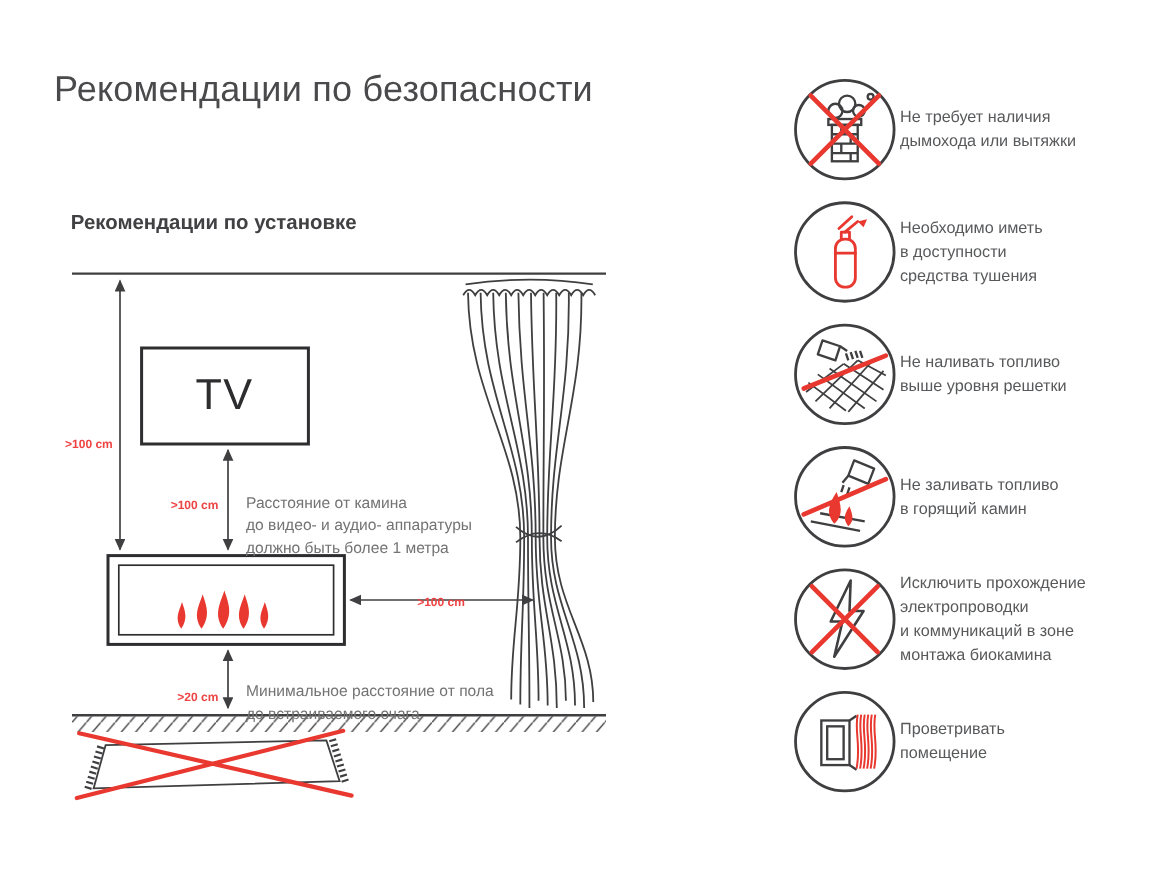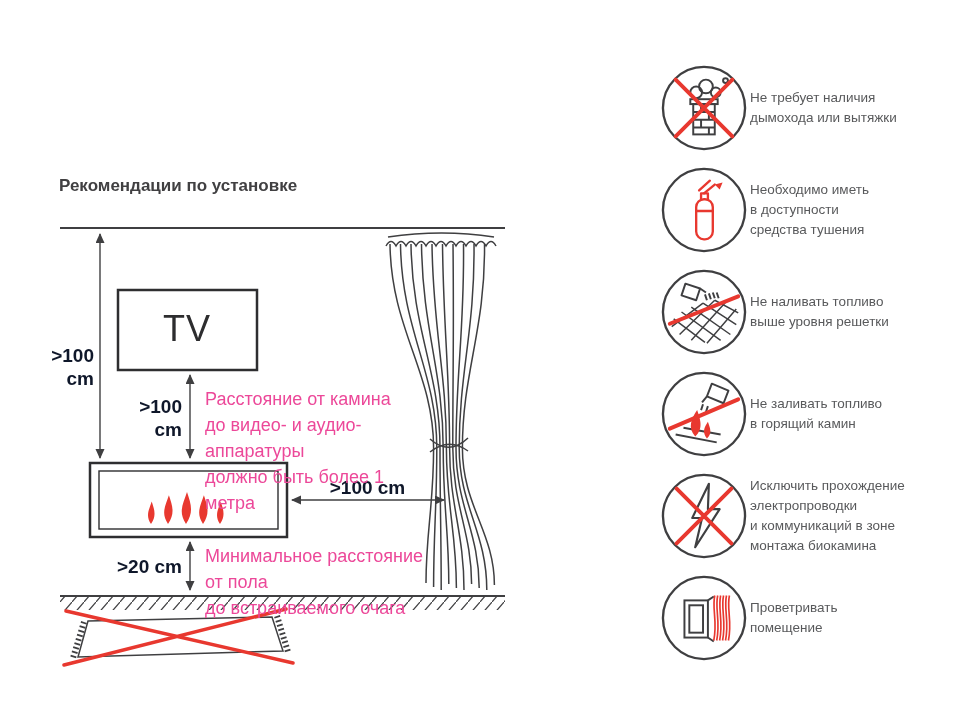--- a/index.html
+++ b/index.html
@@ -21,45 +21,48 @@
   }
 
   .diagram-svg { position:absolute; left:0; top:0; }
 
   .tv-label {
     position:absolute; left:118px; top:311px; width:138px;
     text-align:center; font-size:36px; font-weight:500; color:#2d2d2f;
     letter-spacing:1px; line-height:1;
   }
   .dim {
-    position:absolute; font-size:19px; font-weight:bold; color:#0f172a;
+    position:absolute; font-size:10px; font-weight:bold; color:#ef4444;
     line-height:1.2;
+    margin-top:20px;
   }
   .note {
-    position:absolute; font-size:18px; color:#ec4899; line-height:1.45;
+    position:absolute; font-size:13px; color:#737373; line-height:1.45;
     white-space:pre-line;
+    margin-top:24px;
   }
 
   .safety-list {
     position:absolute; left:660px; top:64px; width:302px;
     display:flex; flex-direction:column; gap:14px;
   }
   .safety-item { display:flex; align-items:center; gap:2px; height:88px; }
   .icon-wrap { flex:0 0 88px; width:88px; height:88px; }
   .safety-text {
     font-size:13.5px; color:#58595b; line-height:1.5; white-space:pre-line;
   }
 
   .ring { fill:none; stroke:#3f3f41; stroke-width:2.4; }
 </style>
 </head>
 <body>
 
 <div class="page">
 
+  <h1 class="page-title">Рекомендации по безопасности</h1>
   <h2 class="section-title">Рекомендации по установке</h2>
 
   <svg class="diagram-svg" width="970" height="728" viewBox="0 0 970 728">
     <defs>
       <marker id="arr" markerWidth="11" markerHeight="10" refX="9" refY="4.5" orient="auto-start-reverse" markerUnits="userSpaceOnUse">
         <path d="M0,0 L10,4.5 L0,9 Z" fill="#3f3f41"></path>
       </marker>
       <pattern id="hatch" width="12" height="14" patternUnits="userSpaceOnUse">
         <line x1="0" y1="14" x2="12" y2="0" stroke="#3f3f41" stroke-width="1.2"></line>
       </pattern>

